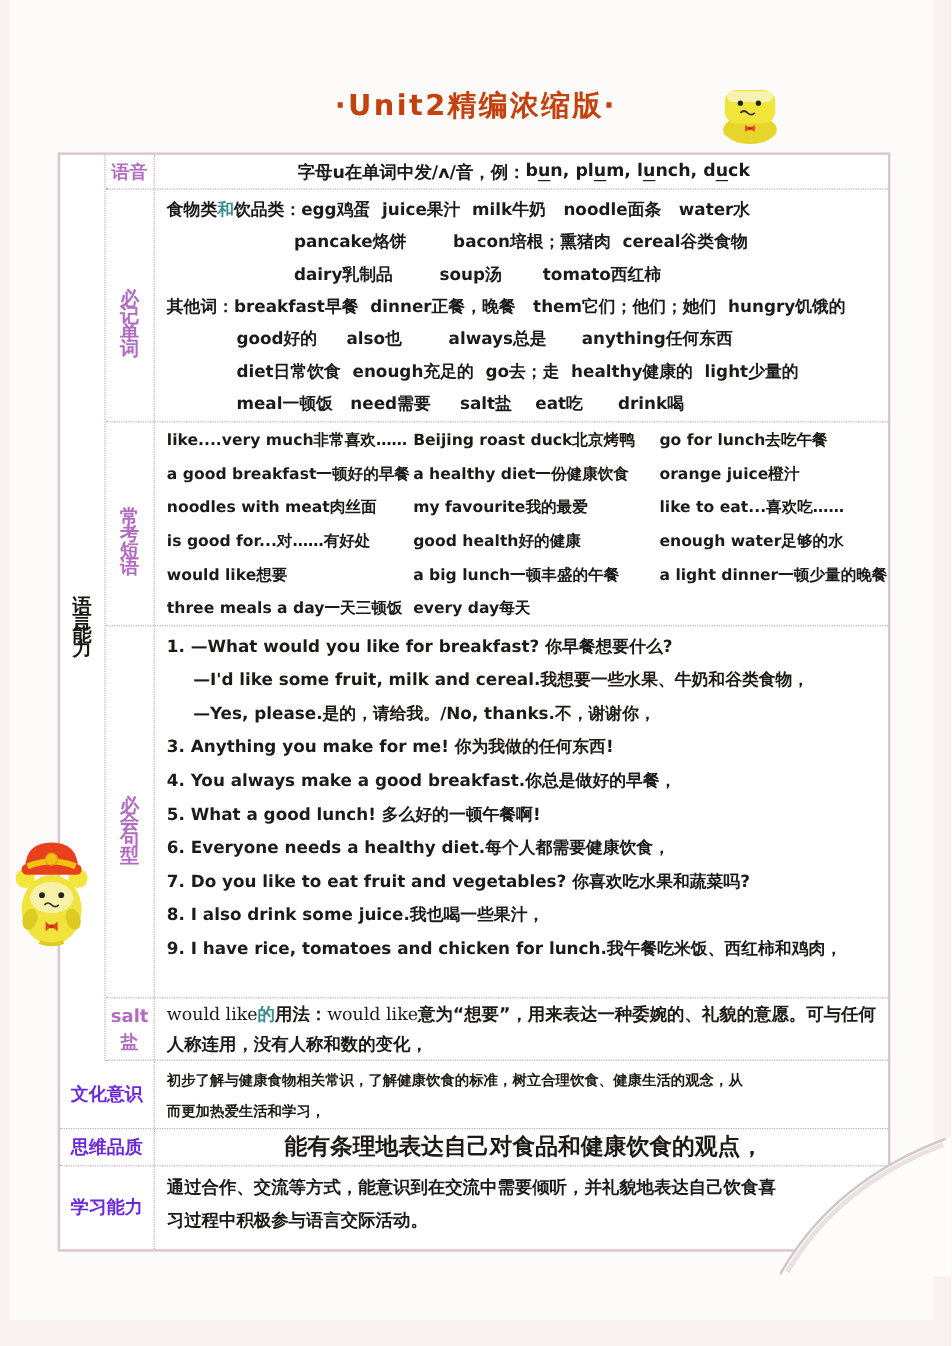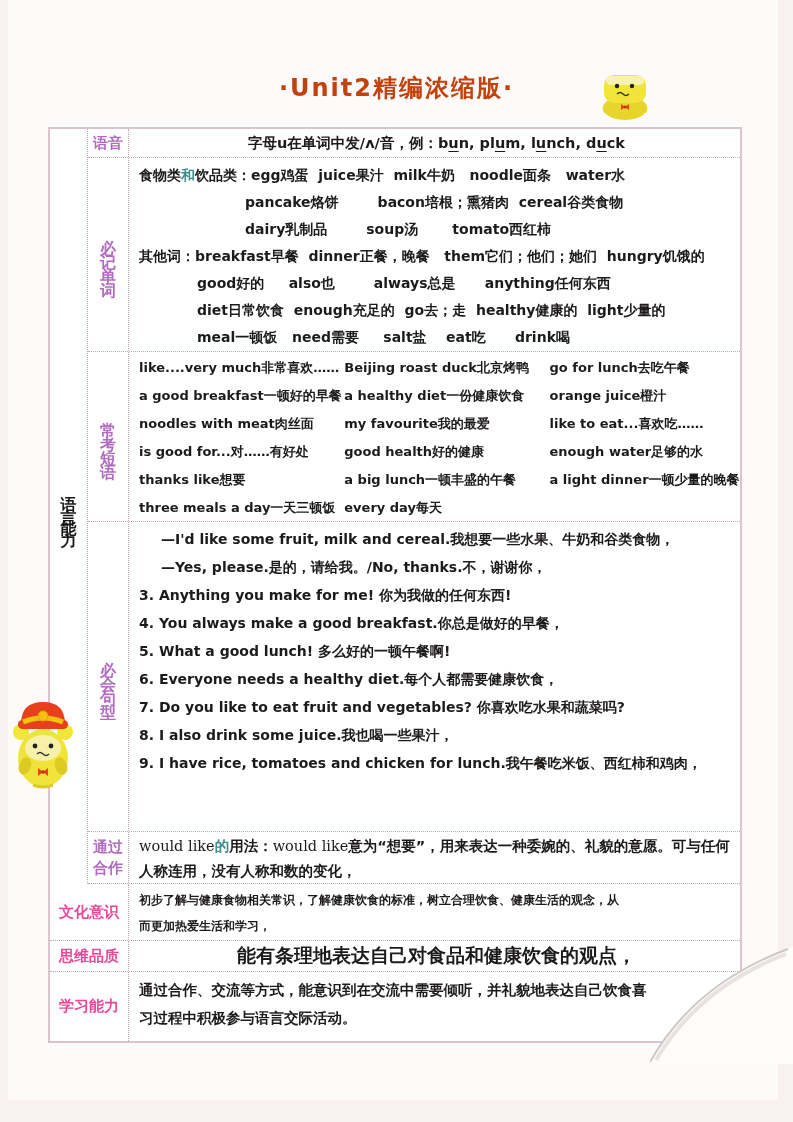--- a/index.html
+++ b/index.html
@@ -68,21 +68,21 @@
   .indent{padding-left:22px;}
   
   .r-grammar .cell{padding-top:2px;font-size:14.5px;font-weight:600;line-height:25px;}
   .serif-en{font-family:"DejaVu Serif","Liberation Serif",serif;font-weight:500;}
   
   .brow{display:flex;border-bottom:1px dotted #c2a9b3;box-sizing:border-box;}
   .brow:last-child{border-bottom:none;}
   .lblAB{
     width:78px;flex:none;border-right:1px dotted #c2a9b3;
     display:flex;align-items:center;justify-content:center;
-    font-weight:bold;font-size:15px;color:#ec4899;
+    font-weight:bold;font-size:15px;color:#6d28d9;
   }
   .r-culture{height:57px;}
   .r-thinking{height:31px;}
   .r-learning{height:69px;}
   .r-culture .cell{padding-top:3px;font-size:12px;font-weight:600;line-height:26px;}
   .r-thinking .cell{display:flex;align-items:center;font-size:19px;font-weight:600;}
   .r-learning .cell{padding-top:4px;font-size:14.5px;font-weight:600;line-height:28px;}
   
   .chick-top{position:absolute;left:597px;top:73px;z-index:2;}
   .chick-left{position:absolute;left:13px;top:696px;z-index:3;}
@@ -142,56 +142,57 @@
 
       <div class="trow r-phrases">
         <div class="lblB">
           <div class="vtext purple">常考短语</div>
         </div>
         <div class="cell">
           <div class="phr">like....very much非常喜欢……</div>
           <div class="phr">a good breakfast一顿好的早餐</div>
           <div class="phr">noodles with meat肉丝面</div>
           <div class="phr">is good for...对……有好处</div>
-          <div class="phr">thanks like想要</div>
+          <div class="phr">would like想要</div>
           <div class="phr">three meals a day一天三顿饭</div>
           <div class="phr">Beijing roast duck北京烤鸭</div>
           <div class="phr">a healthy diet一份健康饮食</div>
           <div class="phr">my favourite我的最爱</div>
           <div class="phr">good health好的健康</div>
           <div class="phr">a big lunch一顿丰盛的午餐</div>
           <div class="phr">every day每天</div>
           <div class="phr">go for lunch去吃午餐</div>
           <div class="phr">orange juice橙汁</div>
           <div class="phr">like to eat...喜欢吃……</div>
           <div class="phr">enough water足够的水</div>
           <div class="phr">a light dinner一顿少量的晚餐</div>
         </div>
       </div>
 
       <div class="trow r-sentences">
         <div class="lblB">
           <div class="vtext purple">必会句型</div>
         </div>
         <div class="cell">
+          <div class="sent">1. —What would you like for breakfast? 你早餐想要什么?</div>
           <div class="sent indent">—I'd like some fruit, milk and cereal.我想要一些水果、牛奶和谷类食物，</div>
           <div class="sent indent">—Yes, please.是的，请给我。/No, thanks.不，谢谢你，</div>
           <div class="sent">3. Anything you make for me! 你为我做的任何东西!</div>
           <div class="sent">4. You always make a good breakfast.你总是做好的早餐，</div>
           <div class="sent">5. What a good lunch! 多么好的一顿午餐啊!</div>
           <div class="sent">6. Everyone needs a healthy diet.每个人都需要健康饮食，</div>
           <div class="sent">7. Do you like to eat fruit and vegetables? 你喜欢吃水果和蔬菜吗?</div>
           <div class="sent">8. I also drink some juice.我也喝一些果汁，</div>
           <div class="sent">9. I have rice, tomatoes and chicken for lunch.我午餐吃米饭、西红柿和鸡肉，</div>
         </div>
       </div>
 
       <div class="trow r-grammar">
         <div class="lblB">
-          <div class="two-line">通过合作</div>
+          <div class="two-line">salt盐</div>
         </div>
         <div class="cell">
           <span class="serif-en">would like</span><span class="teal">的</span><span>用法：</span><span class="serif-en">would like</span><span>意为“想要”，用来表达一种委婉的、礼貌的意愿。可与任何</span><br>
           <span>人称连用，没有人称和数的变化，</span>
         </div>
       </div>
 
     </div>
   </div>
 

